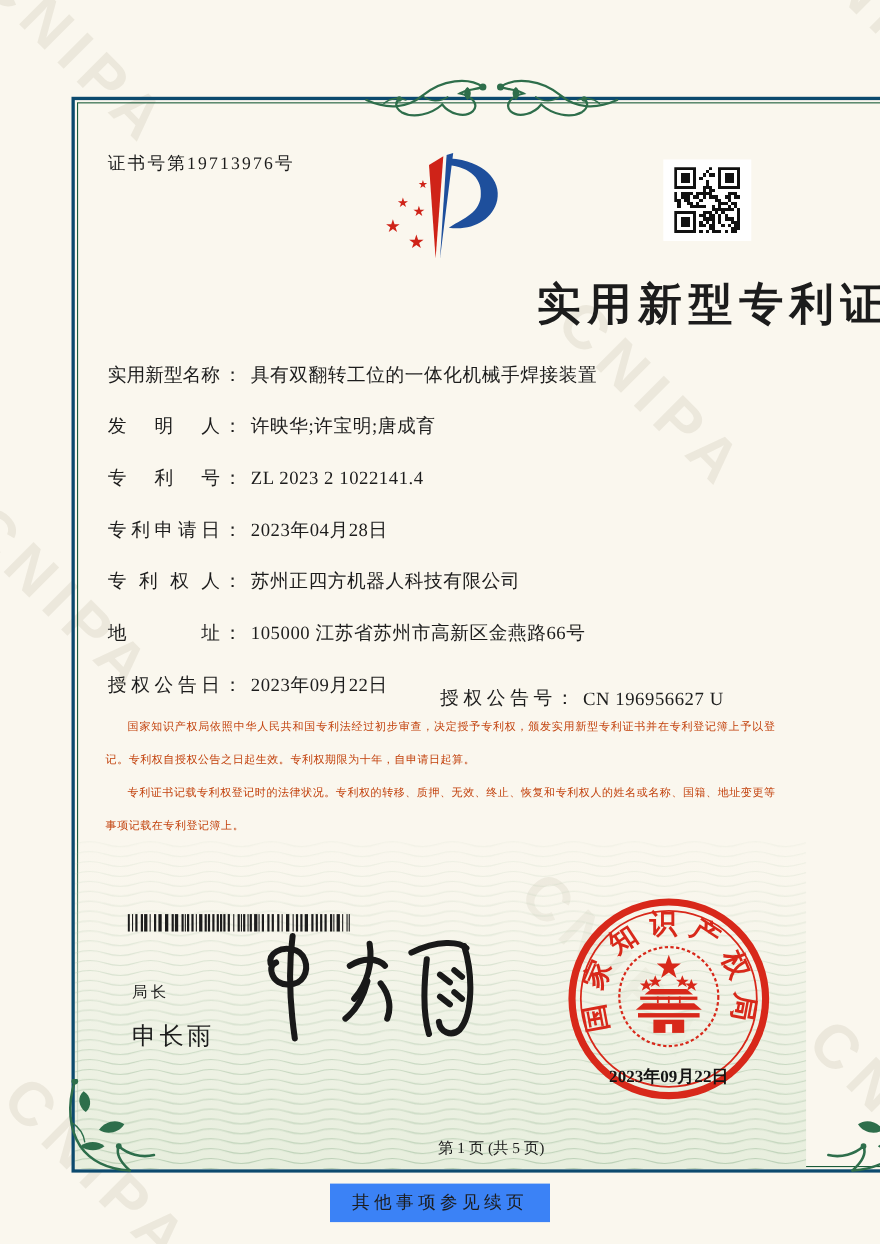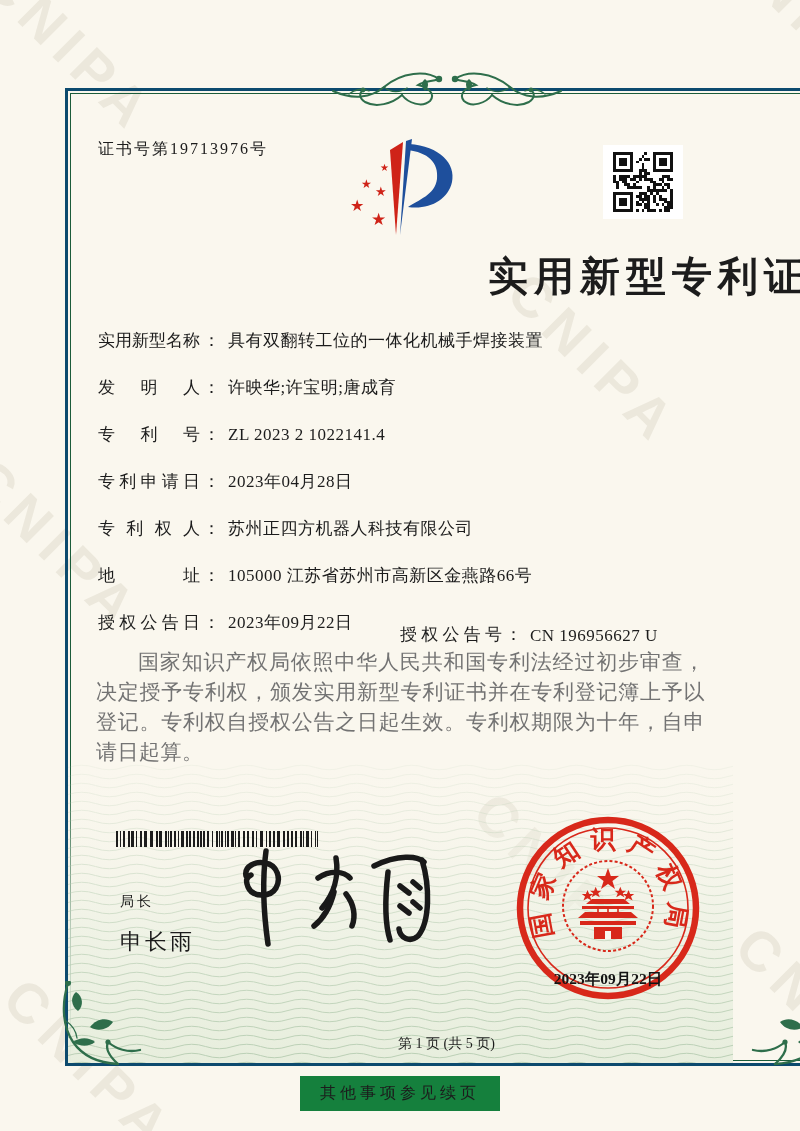--- a/index.html
+++ b/index.html
@@ -27,33 +27,33 @@
   .qr-box{position:absolute;left:535px;top:54px;width:80px;height:74px;background:#ffffff;
           display:flex;align-items:center;justify-content:center;z-index:2;}
   .title{position:absolute;top:158px;left:0;width:100%;text-align:right;font-size:40px;
          font-weight:bold;letter-spacing:6px;z-index:2;padding-left:31px;}
   .fields{position:absolute;left:30px;top:226px;width:611px;z-index:2;font-size:17px;}
   .frow{height:47px;display:flex;align-items:center;position:relative;}
   .flabel{display:inline-block;width:102px;text-align:justify;text-align-last:justify;}
   .colon{margin:0 8px 0 3px;}
   .fvalue{letter-spacing:0.5px;}
   .pair2{position:absolute;left:282px;top:0;height:47px;display:flex;align-items:flex-end;margin-left:20px;}
-  .paras{position:absolute;left:28px;top:556px;width:609px;z-index:2;font-size:21px;
-         line-height:30px;text-align:justify;color:#737373;}
+  .paras{position:absolute;left:28px;top:556px;width:609px;z-index:2;font-size:10px;
+         line-height:30px;text-align:justify;color:#c2410c;}
   .paras p{margin:0;text-indent:2em;letter-spacing:0.5px;}
   .barcode{position:absolute;left:48px;top:740px;z-index:2;}
   .sig-script{position:absolute;left:150px;top:745px;z-index:2;}
   .sig-title{position:absolute;left:52px;top:802px;font-family:"Liberation Sans","DejaVu Sans",sans-serif;
              font-size:14px;letter-spacing:3px;z-index:2;}
   .sig-name{position:absolute;left:52px;top:836px;font-family:"Liberation Sans","DejaVu Sans",sans-serif;
             font-size:22px;letter-spacing:3px;z-index:2;}
   .seal{position:absolute;left:445px;top:722px;z-index:4;}
   .page-num{position:absolute;top:944px;left:0;width:100%;text-align:center;font-size:14px;z-index:2;}
   .continuation{position:absolute;top:1076px;left:50%;transform:translateX(-50%);
-                background:#15803d;padding:7px 20px;font-size:16px;letter-spacing:4px;z-index:2;}
+                background:#3b82f6;padding:7px 20px;font-size:16px;letter-spacing:4px;z-index:2;}
 </style>
 </head>
 <body>
 
 <div class="page">
 
   <div class="wm wm1">CNIPA</div>
   <div class="wm wm2">CNIPA</div>
   <div class="wm wm3">CNIPA</div>
   <div class="wm wm4">CNIPA</div>
@@ -323,20 +323,21 @@
         <span class="pair2">
           <span class="flabel">授权公告号</span>
             <span class="colon">：</span>
             <span class="fvalue">CN 196956627 U</span>
         </span>
       </div>
     </div>
 
     <div class="paras">
       <p>国家知识产权局依照中华人民共和国专利法经过初步审查，决定授予专利权，颁发实用新型专利证书并在专利登记簿上予以登记。专利权自授权公告之日起生效。专利权期限为十年，自申请日起算。</p>
+      <p>专利证书记载专利权登记时的法律状况。专利权的转移、质押、无效、终止、恢复和专利权人的姓名或名称、国籍、地址变更等事项记载在专利登记簿上。</p>
     </div>
 
     <svg class="barcode" id="bc" width="204" height="16">
         <rect x="0" y="0" width="2" height="16" fill="#1c1c1c"></rect>
         <rect x="4" y="0" width="1" height="16" fill="#1c1c1c"></rect>
         <rect x="7" y="0" width="2" height="16" fill="#1c1c1c"></rect>
         <rect x="12" y="0" width="2" height="16" fill="#1c1c1c"></rect>
         <rect x="15" y="0" width="3" height="16" fill="#1c1c1c"></rect>
         <rect x="20" y="0" width="1" height="16" fill="#1c1c1c"></rect>
         <rect x="24" y="0" width="2" height="16" fill="#1c1c1c"></rect>

